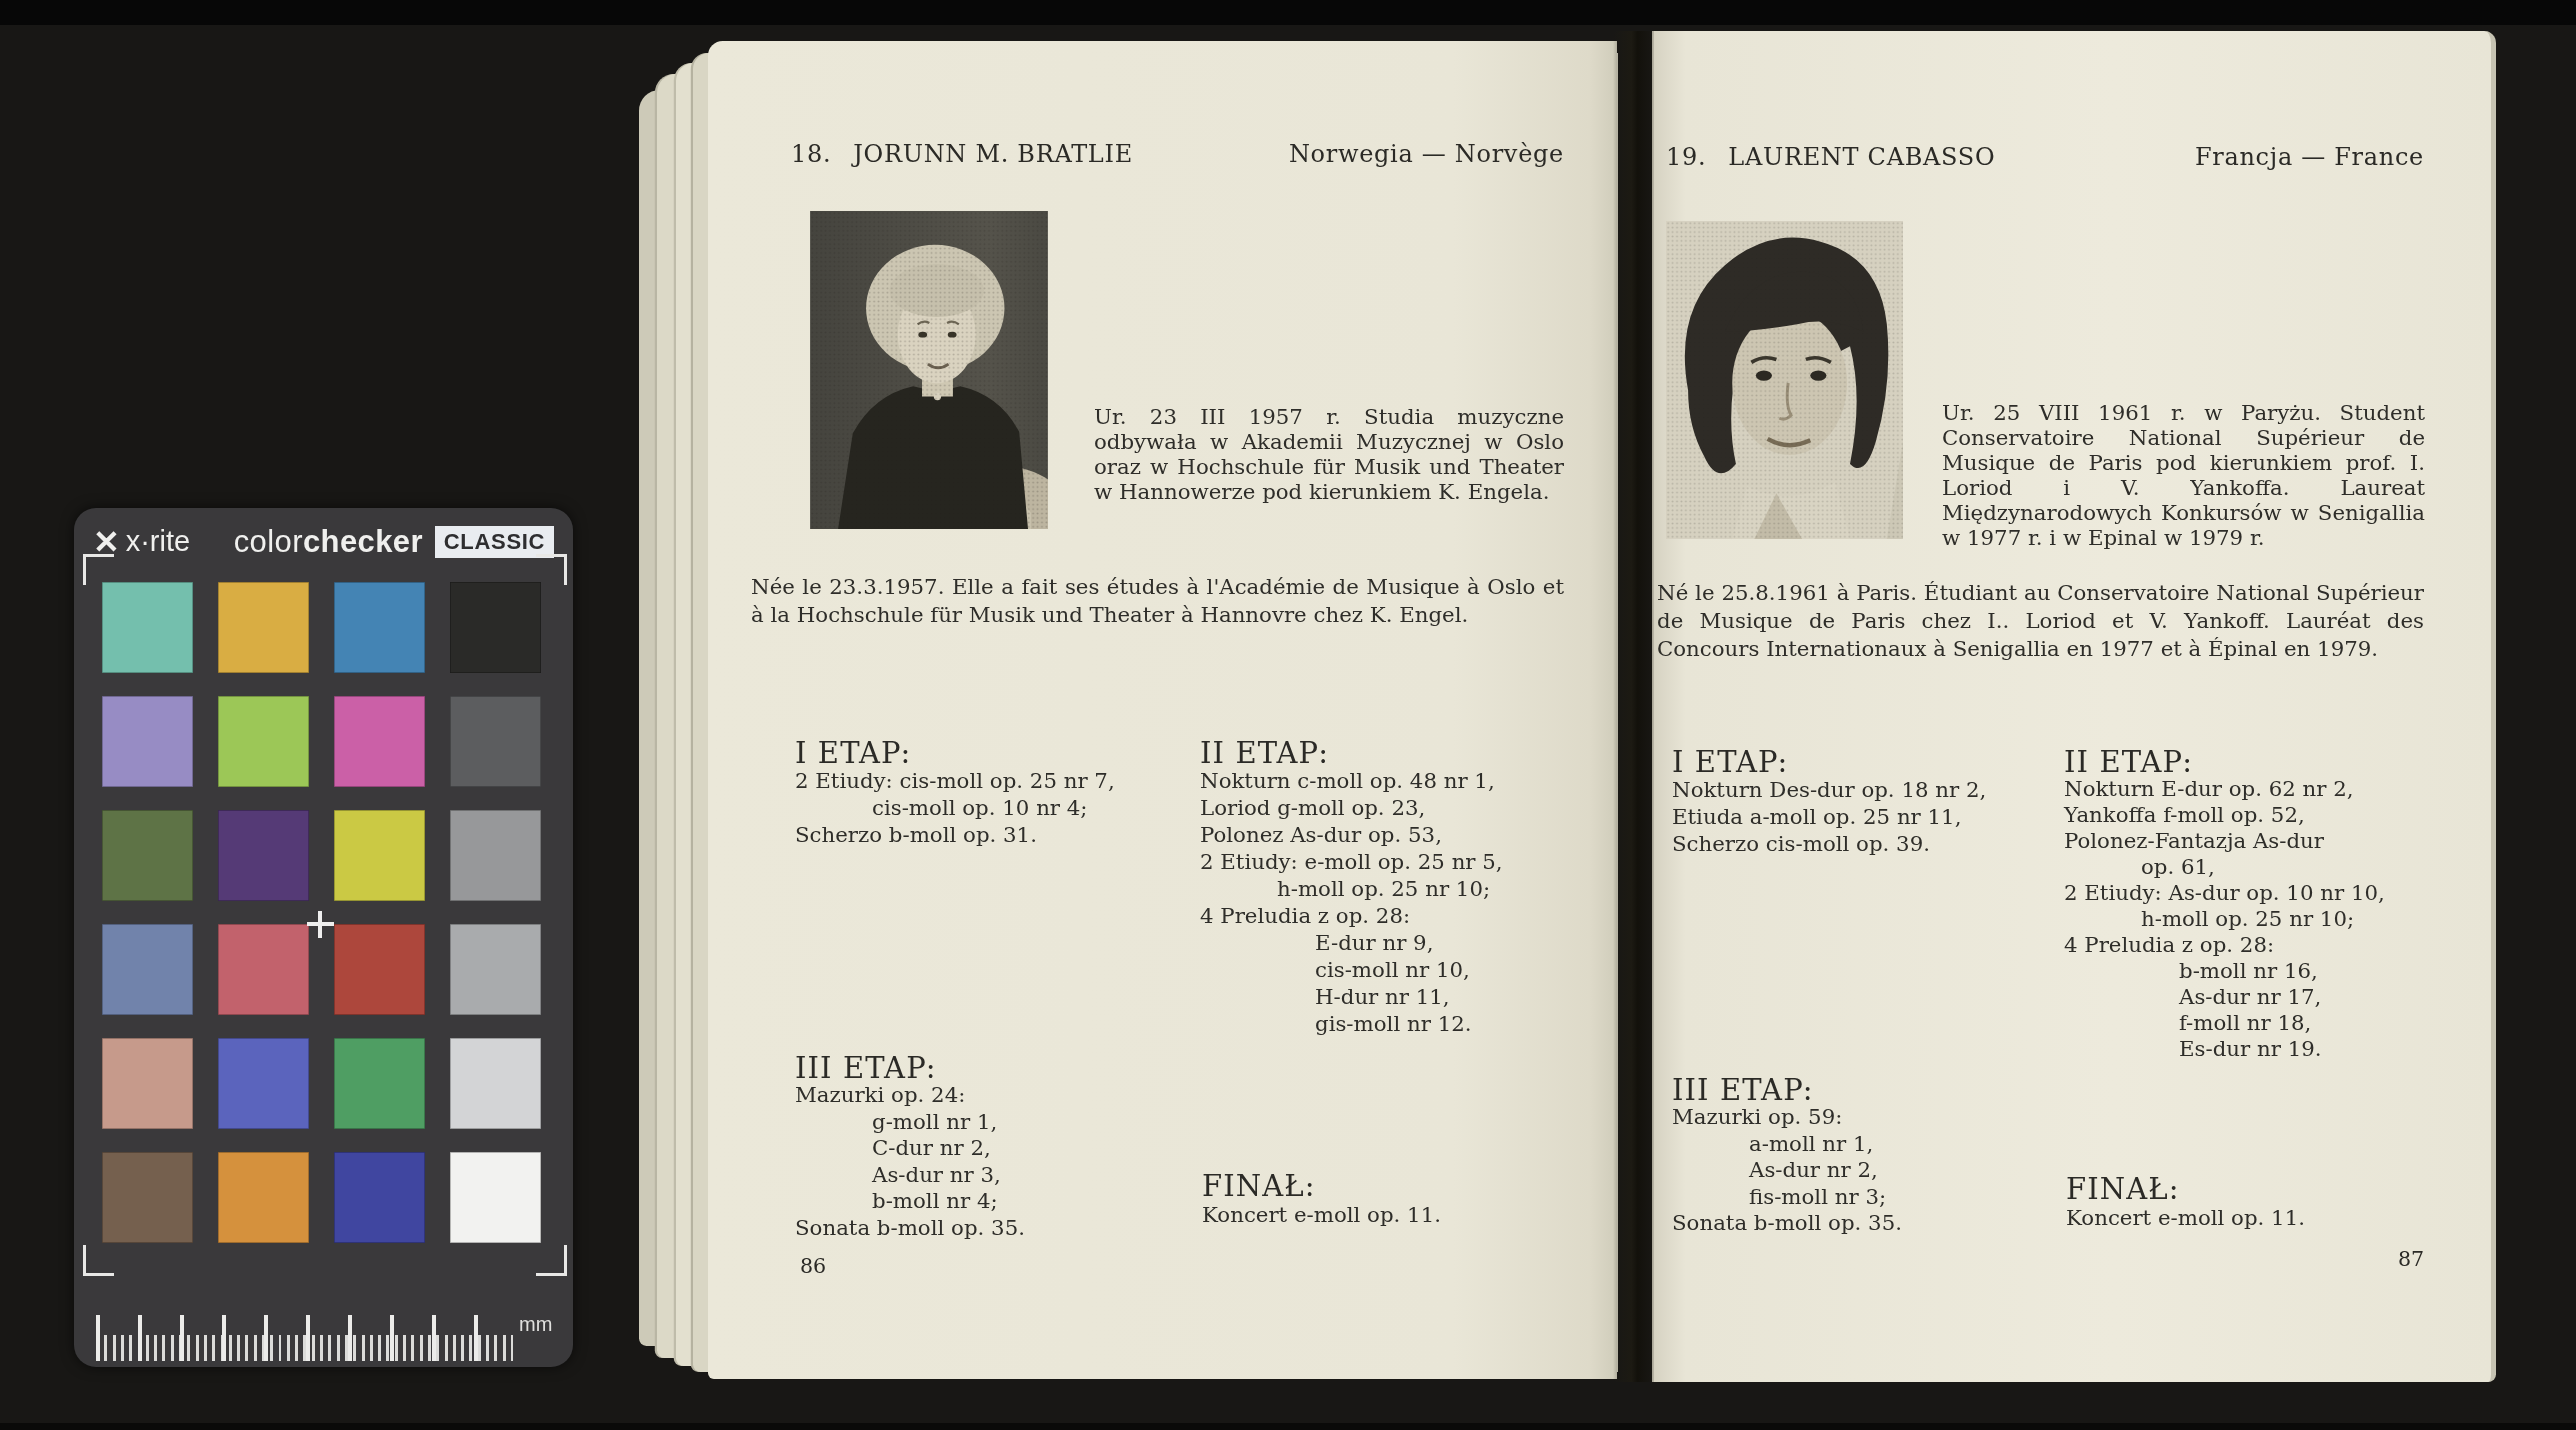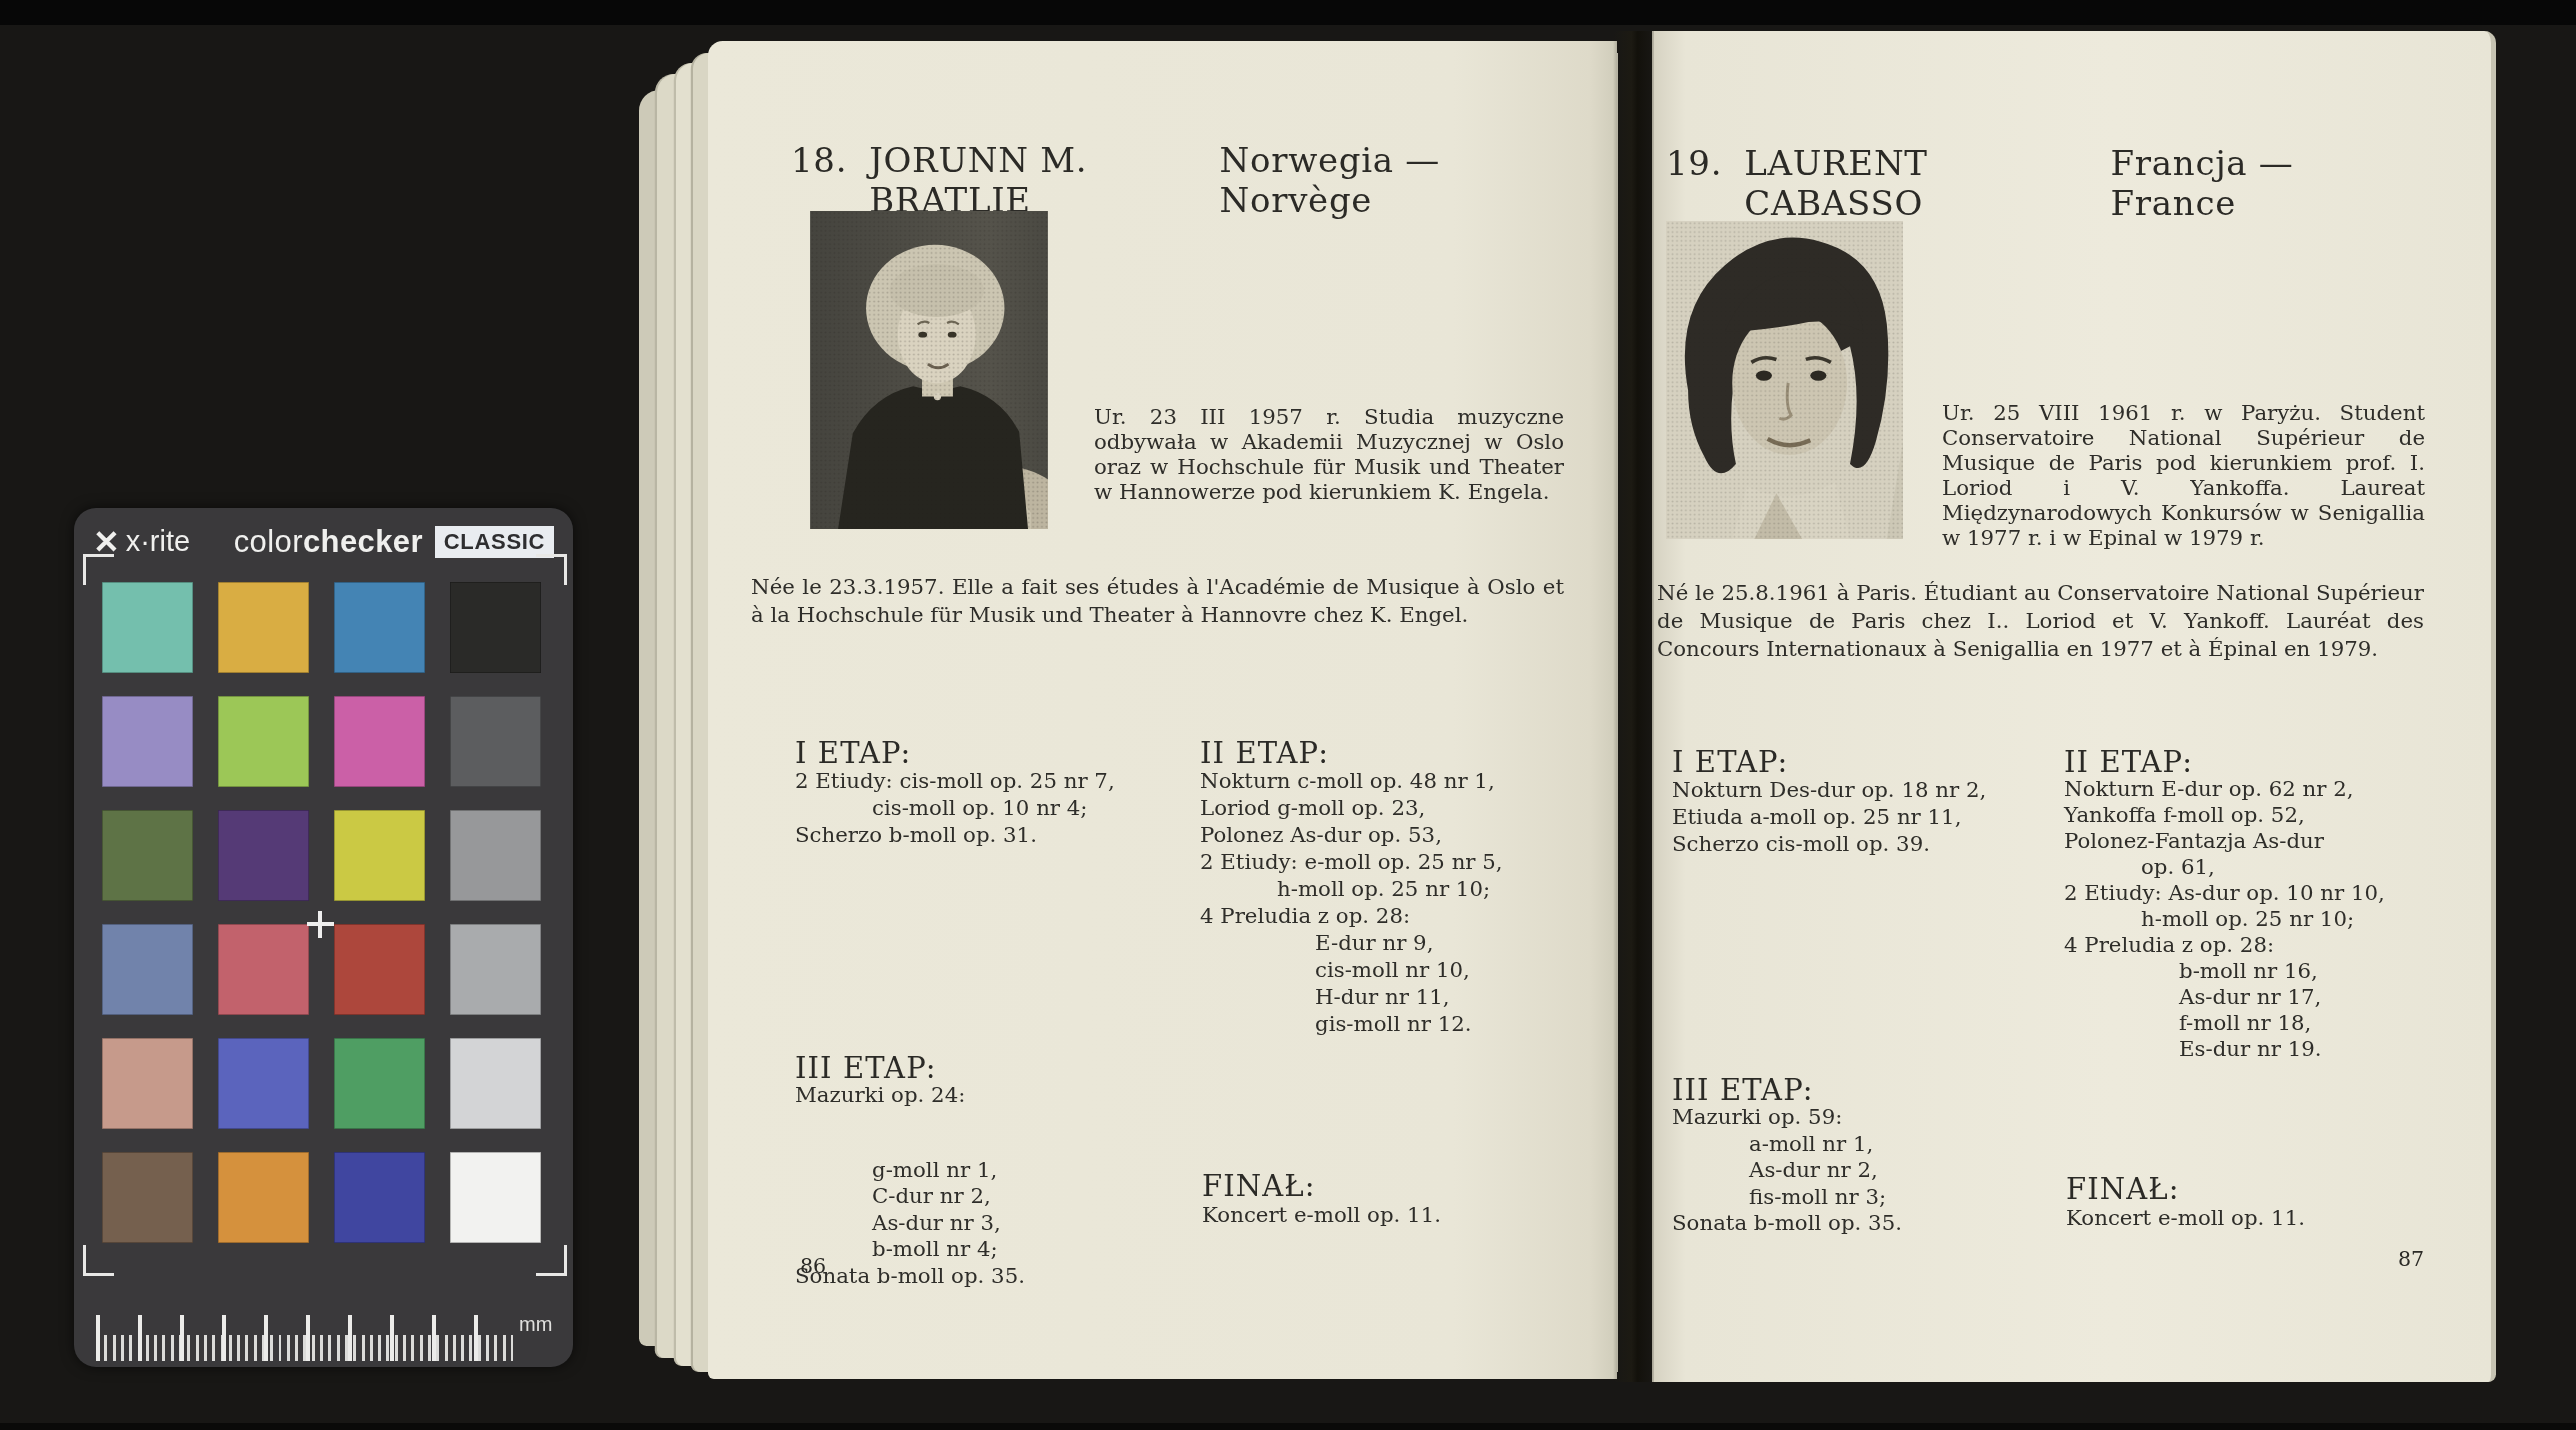--- a/index.html
+++ b/index.html
@@ -56,21 +56,21 @@
   .page-left{position:absolute;left:708px;top:41px;width:909px;height:1338px;
              border-radius:14.7px 0 0 5.9px;
              background:linear-gradient(90deg,#ebe8d9 0%,#e9e6d7 82%,#dedac9 97%,#cfccba 100%);}
   .page-right{position:absolute;left:1652px;top:31px;width:844px;height:1351px;
               border-radius:0 11.8px 7.4px 0;border-right:5.2px solid #c6c3b2;box-sizing:border-box;
               background:linear-gradient(90deg,#d5d1c1 0%,#e8e5d6 4%,#edeadc 55%,#e8e5d6 100%);}
   .gutter{position:absolute;left:1613px;top:31px;width:41px;height:1351px;
           background:linear-gradient(90deg,rgba(30,27,18,0) 0%,rgba(30,27,18,.75) 45%,rgba(18,16,10,.9) 60%,rgba(30,27,18,.15) 100%);}
 
   
-  .entry-header{position:absolute;display:flex;color:#2b2a26;font-size:34px;letter-spacing:0.7px;}
+  .entry-header{position:absolute;display:flex;color:#2b2a26;font-size:24px;letter-spacing:0.7px;}
   .entry-number{margin-right:22px;}
   .entry-country{margin-left:auto;}
   .bio{position:absolute;color:#2e2d29;font-size:21.3px;text-align:justify;}
   .bio-pl{line-height:25px;}
   .bio-fr{line-height:28px;}
   .etap-h{position:absolute;color:#2b2a26;font-size:29px;letter-spacing:1.1px;}
   .etap-list{position:absolute;color:#2e2d29;font-size:21.3px;line-height:27px;white-space:nowrap;}
   .pagenum{position:absolute;color:#2b2a26;font-size:20.6px;}
 
   
@@ -197,21 +197,21 @@
       <div class="tline">4 Preludia z op. 28:</div>
       <div class="tline" style="padding-left: 115px;">E-dur nr 9,</div>
       <div class="tline" style="padding-left: 115px;">cis-moll nr 10,</div>
       <div class="tline" style="padding-left: 115px;">H-dur nr 11,</div>
       <div class="tline" style="padding-left: 115px;">gis-moll nr 12.</div>
     </div>
 
   <div class="etap-h" style="left:795px;top:1051px;">III ETAP:</div>
   <div class="etap-list" style="left:795px;top:1082px;line-height:26.5px;">
       <div class="tline">Mazurki op. 24:</div>
-      <div class="tline" style="padding-left: 77px; margin-top: 48px;">g-moll nr 1,</div>
+      <div class="tline" style="padding-left: 77px;">g-moll nr 1,</div>
       <div class="tline" style="padding-left: 77px;">C-dur nr 2,</div>
       <div class="tline" style="padding-left: 77px;">As-dur nr 3,</div>
       <div class="tline" style="padding-left: 77px;">b-moll nr 4;</div>
       <div class="tline">Sonata b-moll op. 35.</div>
     </div>
 
   <div class="etap-h" style="left:1202px;top:1169px;">FINAŁ:</div>
   <div class="etap-list" style="left:1202px;top:1201px;">
       <div class="tline">Koncert e-moll op. 11.</div>
     </div>

